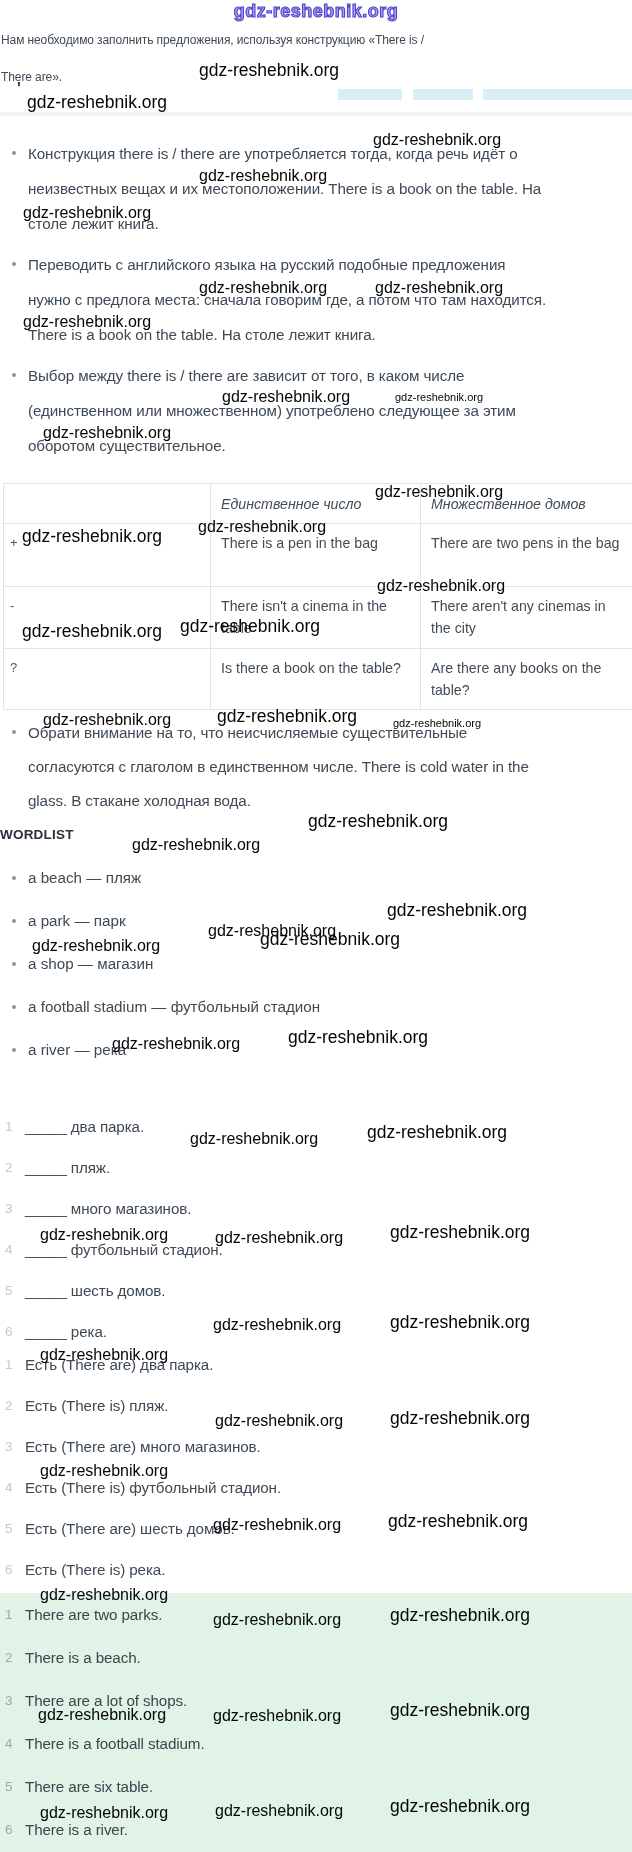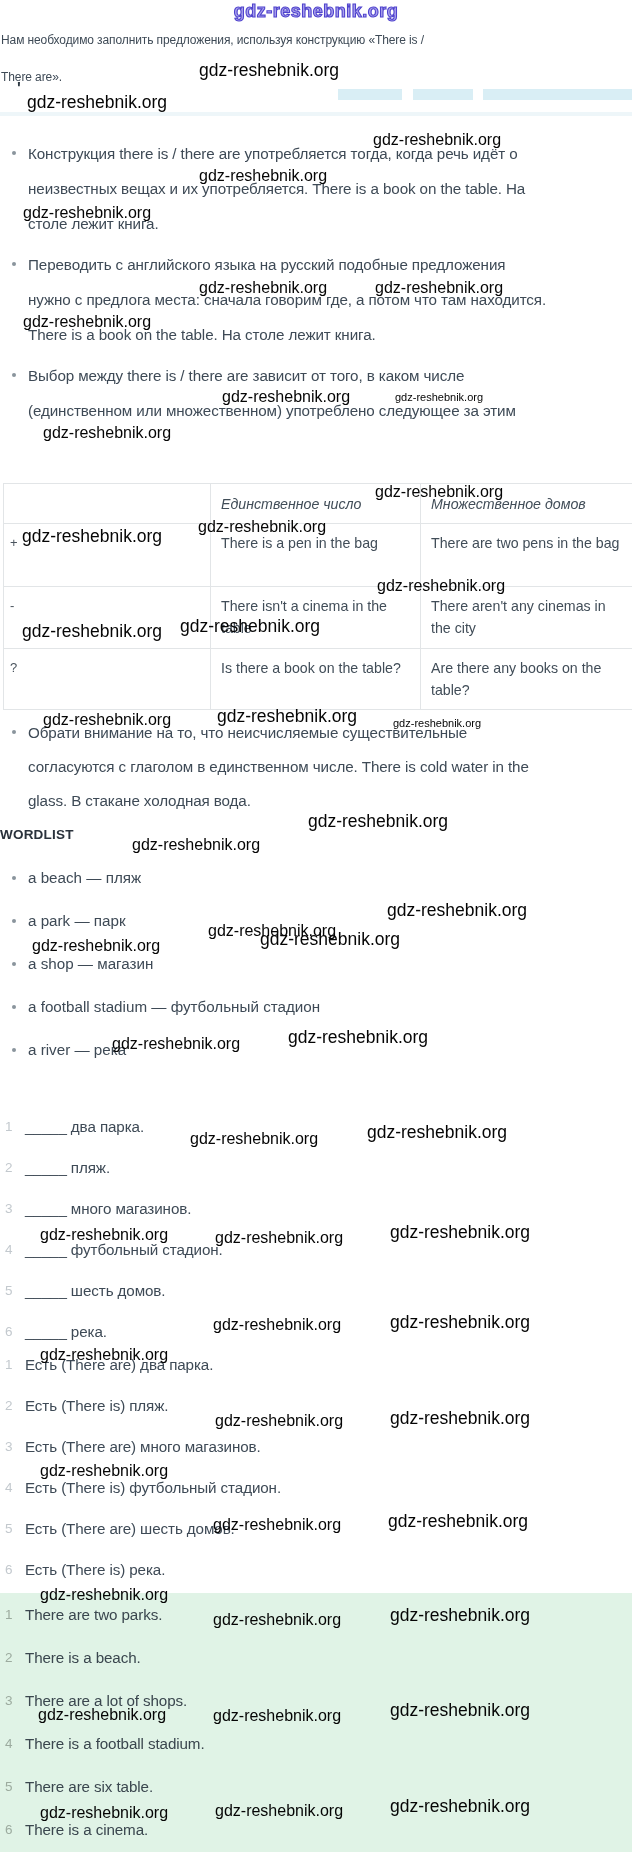--- a/index.html
+++ b/index.html
@@ -75,31 +75,32 @@
 
 <div class="tick">'</div>
 <div class="bar b1"></div>
 <div class="bar b2"></div>
 <div class="bar b3"></div>
 <div class="divider"></div>
 
 <ul class="notes">
   <li>
     <div class="ln">Конструкция there is / there are употребляется тогда, когда речь идёт о</div>
-    <div class="ln">неизвестных вещах и их употребляется. There is a book on the table. На</div>
+    <div class="ln">неизвестных вещах и их местоположении. There is a book on the table. На</div>
     <div class="ln">столе лежит книга.</div>
   </li>
   <li>
     <div class="ln">Переводить с английского языка на русский подобные предложения</div>
     <div class="ln">нужно с предлога места: сначала говорим где, а потом что там находится.</div>
     <div class="ln">There is a book on the table. На столе лежит книга.</div>
   </li>
   <li>
     <div class="ln">Выбор между there is / there are зависит от того, в каком числе</div>
     <div class="ln">(единственном или множественном) употреблено следующее за этим</div>
+    <div class="ln">оборотом существительное.</div>
   </li>
 </ul>
 
 <table class="grammar-table">
   <colgroup>
       <col style="width:207px">
       <col style="width:210px">
       <col style="width:214px">
     </colgroup>
   <tbody>
@@ -212,21 +213,21 @@
     <li>
         <span class="n">4</span>
         <span>There is a football stadium.</span>
       </li>
     <li>
         <span class="n">5</span>
         <span>There are six table.</span>
       </li>
     <li>
         <span class="n">6</span>
-        <span>There is a cinema.</span>
+        <span>There is a river.</span>
       </li>
   </ol>
 </div>
 
 <div class="wm l" style="left:199px;top:60px">gdz-reshebnik.org</div>
 <div class="wm l" style="left:27px;top:92px">gdz-reshebnik.org</div>
 <div class="wm m" style="left:373px;top:131px">gdz-reshebnik.org</div>
 <div class="wm m" style="left:199px;top:167px">gdz-reshebnik.org</div>
 <div class="wm m" style="left:23px;top:204px">gdz-reshebnik.org</div>
 <div class="wm m" style="left:199px;top:279px">gdz-reshebnik.org</div>

